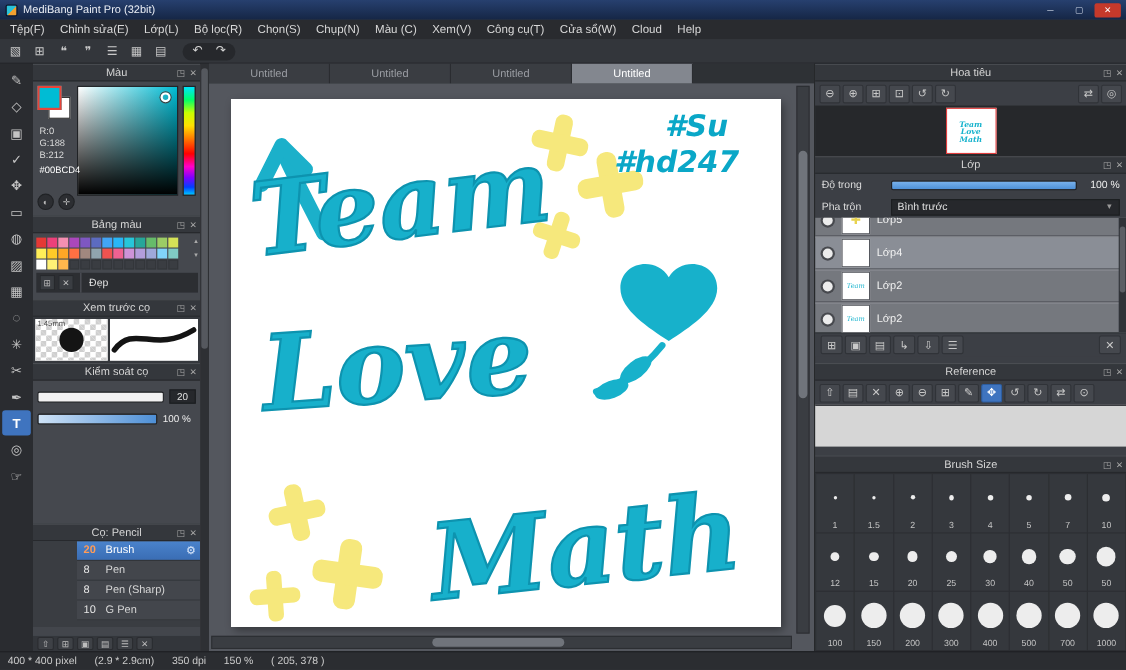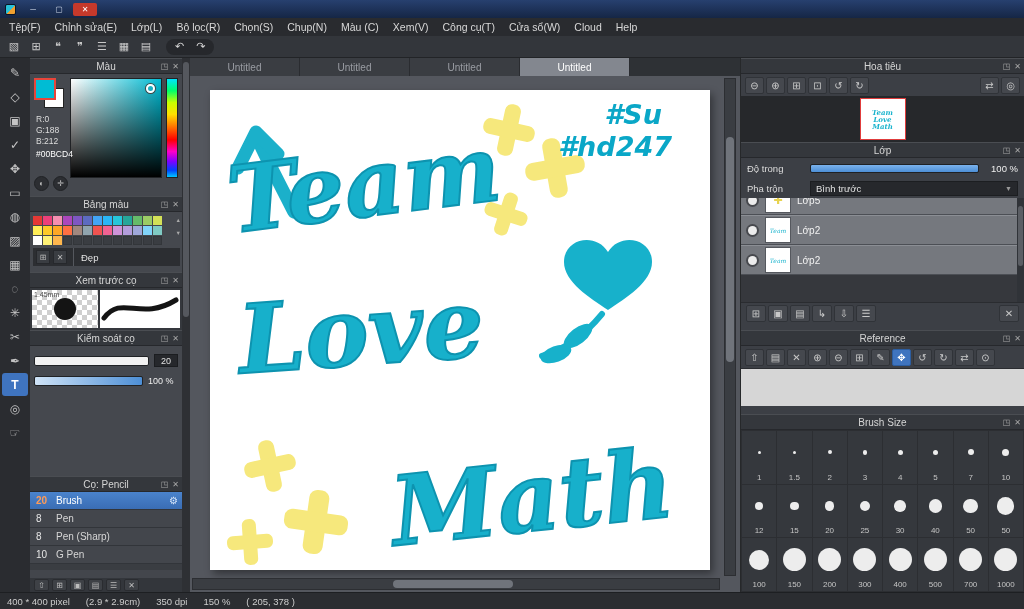--- a/index.html
+++ b/index.html
@@ -28,21 +28,21 @@
 
   
   .tool-strip{position:absolute;left:0;top:58px;width:30px;bottom:17px;background:#2a2c30;display:flex;flex-direction:column;align-items:center;padding-top:3px;gap:1px;}
   .tool{width:26px;height:23px;font-size:12px;color:#c4c4c4;border-radius:3px;flex:none;}
   .tool.active{background:#3f74bf;color:#fff;font-weight:bold;}
 
   
   .left-panels{position:absolute;left:30px;top:58px;width:152px;bottom:17px;background:#45484e;display:flex;flex-direction:column;overflow:hidden;}
   .lscroll{position:absolute;left:182px;top:58px;width:8px;bottom:17px;background:#2e3034;}
   .lscroll .lhandle{position:absolute;left:1px;right:1px;top:4px;height:255px;background:#55585e;border-radius:3px;}
-  .sect{flex:none;position:relative;}
+  .sect{flex:none;position:relative;padding-left:40px;}
   .phead{flex:none;height:16px;background:#34373c;display:flex;align-items:center;justify-content:center;position:relative;font-size:10px;color:#d5d5d5;border-top:1px solid #4a4d52;border-bottom:1px solid #26282c;}
   .hicons{position:absolute;right:3px;top:0;height:100%;display:flex;align-items:center;gap:4px;font-size:8px;color:#a8a8a8;}
 
   
   .color-body{height:122px;}
   .bg-sq{position:absolute;left:14px;top:14px;width:20px;height:20px;background:#fff;border:1px solid #222;}
   .fg-sq{position:absolute;left:4px;top:4px;width:22px;height:22px;background:#00BCD4;border:2px solid #e8453a;}
   .sv-box{position:absolute;left:40px;top:4px;width:92px;height:100px;border:1px solid #202225;background:linear-gradient(to top,#000,rgba(0,0,0,0)),linear-gradient(to right,#fff,#00BCD4);}
   .sv-cursor{position:absolute;right:6px;top:5px;width:9px;height:9px;border:2px solid #fff;border-radius:50%;box-shadow:0 0 0 1px #444;}
   .hue-bar{position:absolute;left:136px;top:4px;width:12px;height:100px;border:1px solid #202225;background:linear-gradient(#00e5ff 0%,#00ff6a 12%,#c8ff00 24%,#ffe000 36%,#ff7a00 48%,#ff0000 62%,#ff00c8 74%,#8000ff 84%,#0040ff 93%,#00c8ff 100%);}
@@ -150,20 +150,21 @@
   .bnum{position:absolute;bottom:2px;left:0;width:100%;text-align:center;font-size:8px;color:#c5c5c5;}
 
   
   .statusbar{position:absolute;left:0;bottom:0;right:0;height:17px;background:#2b2d31;border-top:1px solid #1d1f22;display:flex;align-items:center;gap:16px;padding:0 7px;font-size:9.5px;color:#cdcdcd;}
 </style>
 </head>
 <body>
 
 <div class="titlebar">
   <span class="appicon"></span>
+  <span class="wtitle">MediBang Paint Pro (32bit)</span>
   <span class="wbtns">
     <span class="wbtn c">─</span>
     <span class="wbtn c">▢</span>
     <span class="wbtn close c">✕</span>
   </span>
 </div>
 
 <div class="menubar">
     <div class="menu-item">Tệp(F)</div>
     <div class="menu-item">Chỉnh sửa(E)</div>
@@ -499,20 +500,27 @@
     </div>
   </div>
   <div class="layer-list">
       <div class="lrow">
         <span class="vis c">
           <span class="visdot"></span>
         </span>
         <span class="lthumb c plus">✚</span>
         <span class="lname">Lớp5</span>
       </div>
+      <div class="lrow sel">
+        <span class="vis c">
+          <span class="visdot"></span>
+        </span>
+        <span class="lthumb c"></span>
+        <span class="lname">Lớp4</span>
+      </div>
       <div class="lrow">
         <span class="vis c">
           <span class="visdot"></span>
         </span>
         <span class="lthumb c">Team</span>
         <span class="lname">Lớp2</span>
       </div>
       <div class="lrow">
         <span class="vis c">
           <span class="visdot"></span>

